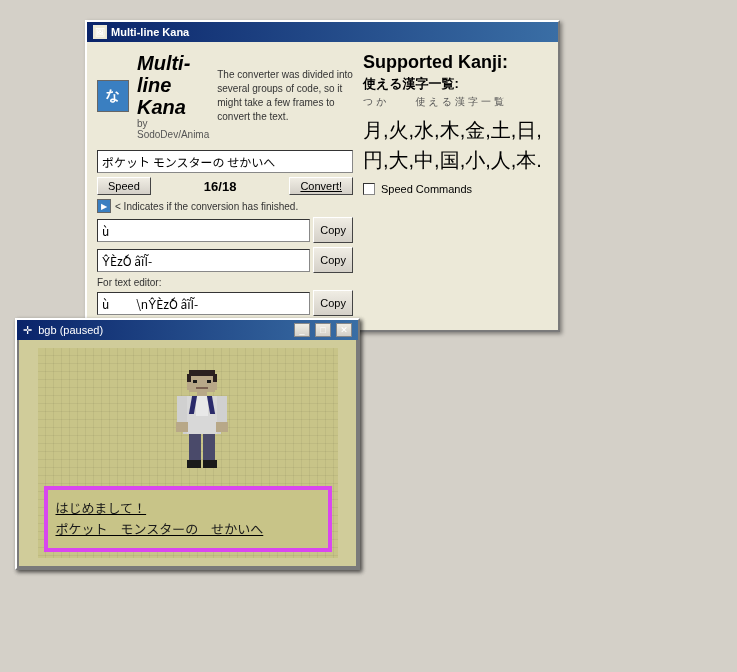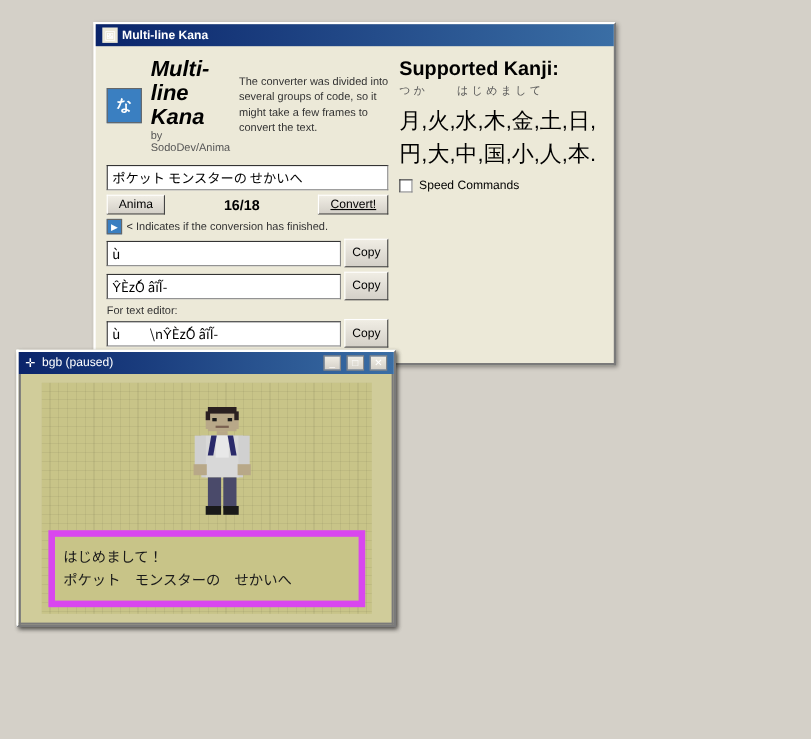--- a/index.html
+++ b/index.html
@@ -283,23 +283,24 @@
       image-rendering: pixelated;
     }
 
     
     .dialog-box {
       position: absolute;
       bottom: 6px;
       left: 6px;
       right: 6px;
       background: #c8c488;
-      border: 6px solid #d946ef;
+      border: 4px solid #d946ef;
       padding: 8px;
       font-family: 'Courier New', monospace;
+      text-decoration: underline;
     }
     .dialog-text {
       font-family: 'MS Gothic', 'Noto Sans JP', 'Courier New', monospace;
       font-size: 13px;
       line-height: 1.6;
       color: #1a1a1a;
     }
 
     
     .down-arrow {
@@ -356,21 +357,21 @@
           <div class="app-subtitle">by SodoDev/Anima</div>
         </div>
         <div class="app-description">The converter was divided into several groups of code, so it might take a few frames to convert the text.</div>
       </div>
 
       <div class="input-row">
         <input class="text-input" type="text" value="ポケット モンスターの せかいへ" style="">
       </div>
 
       <div class="controls-row">
-        <button class="btn">Anima</button>
+        <button class="btn">Speed</button>
         <span class="counter">16/18</span>
         <button class="btn btn-convert">Convert!</button>
       </div>
 
       <div class="status-row">
         <div class="status-icon">
           <span>▶</span>
         </div>
         <span class="status-text">&lt; Indicates if the conversion has finished.</span>
       </div>
@@ -387,21 +388,22 @@
 
       <div class="editor-label">For text editor:</div>
       <div class="input-copy-row">
         <input class="text-input" type="text" value="ù          \nŶÈżÓ âĩĨ-" style="">
         <button class="btn btn-copy">Copy</button>
       </div>
     </div>
 
     <div class="converter-right">
       <div class="kanji-title">Supported Kanji:</div>
-      <div class="kanji-reading">つか　　はじめまして</div>
+      <div class="kanji-subtitle">使える漢字一覧:</div>
+      <div class="kanji-reading">つか　　使える漢字一覧</div>
       <div class="kanji-list">月,火,水,木,金,土,日,<br>円,大,中,国,小,人,本.</div>
       <div class="speed-commands">
         <div class="checkbox"></div>
         <span>Speed Commands</span>
       </div>
     </div>
   </div>
 </div>
 
 <div class="bottom-windows">

